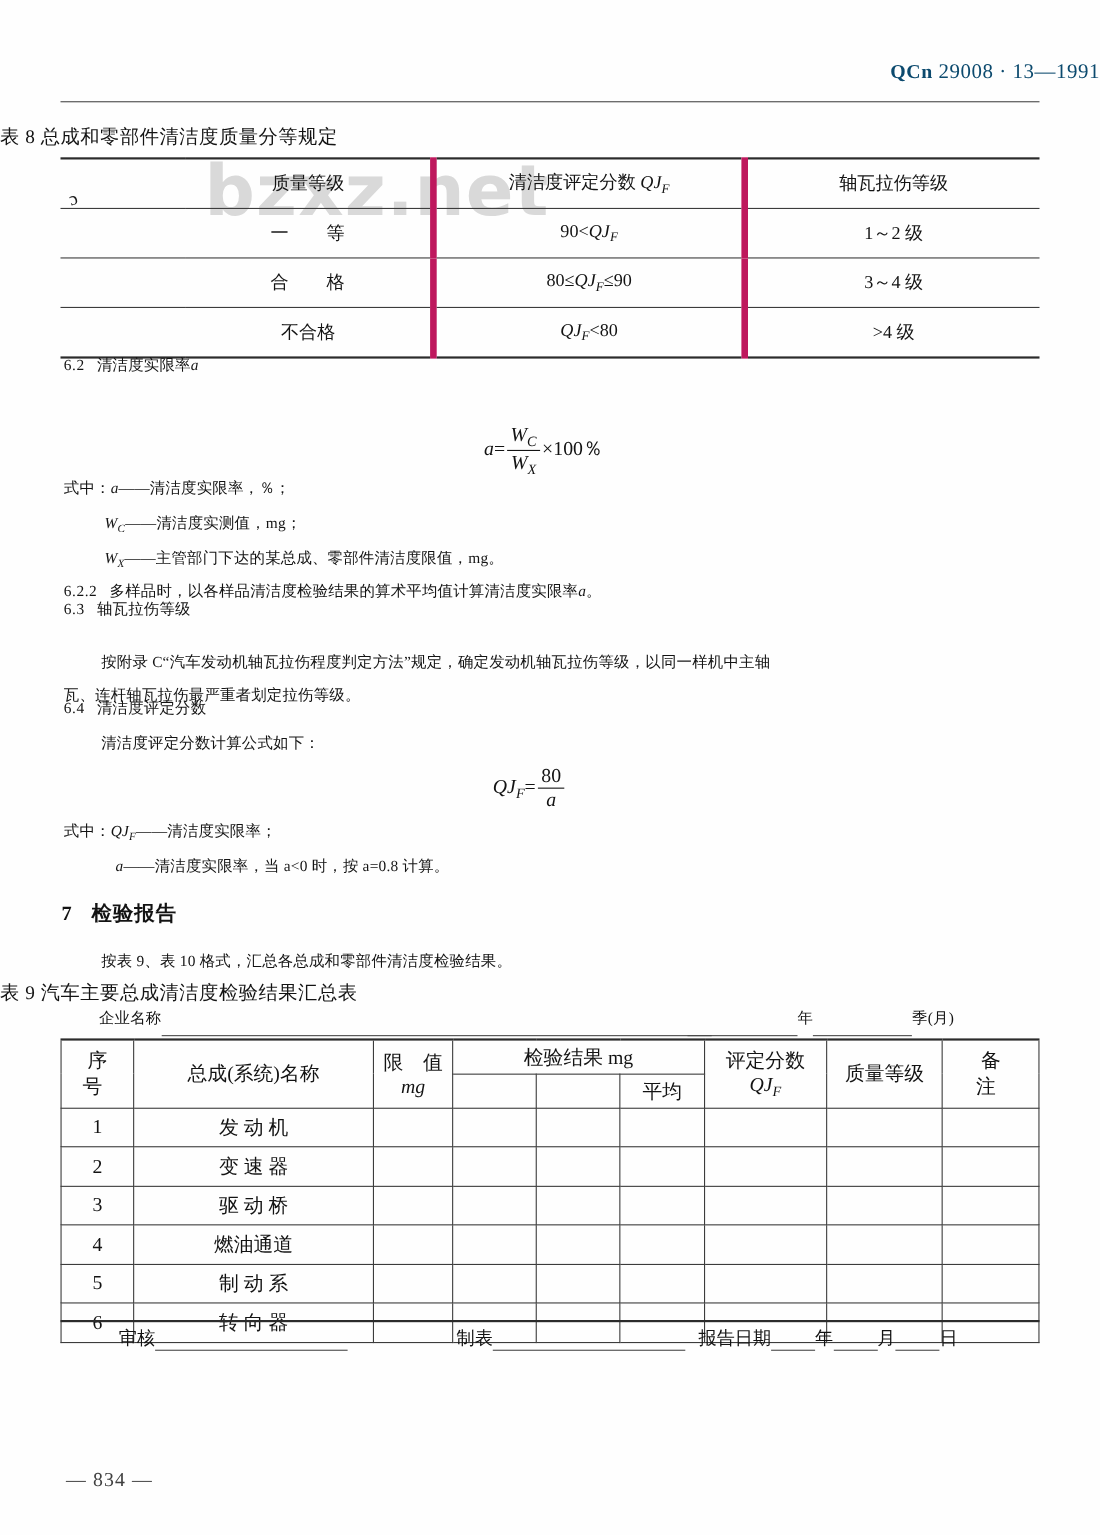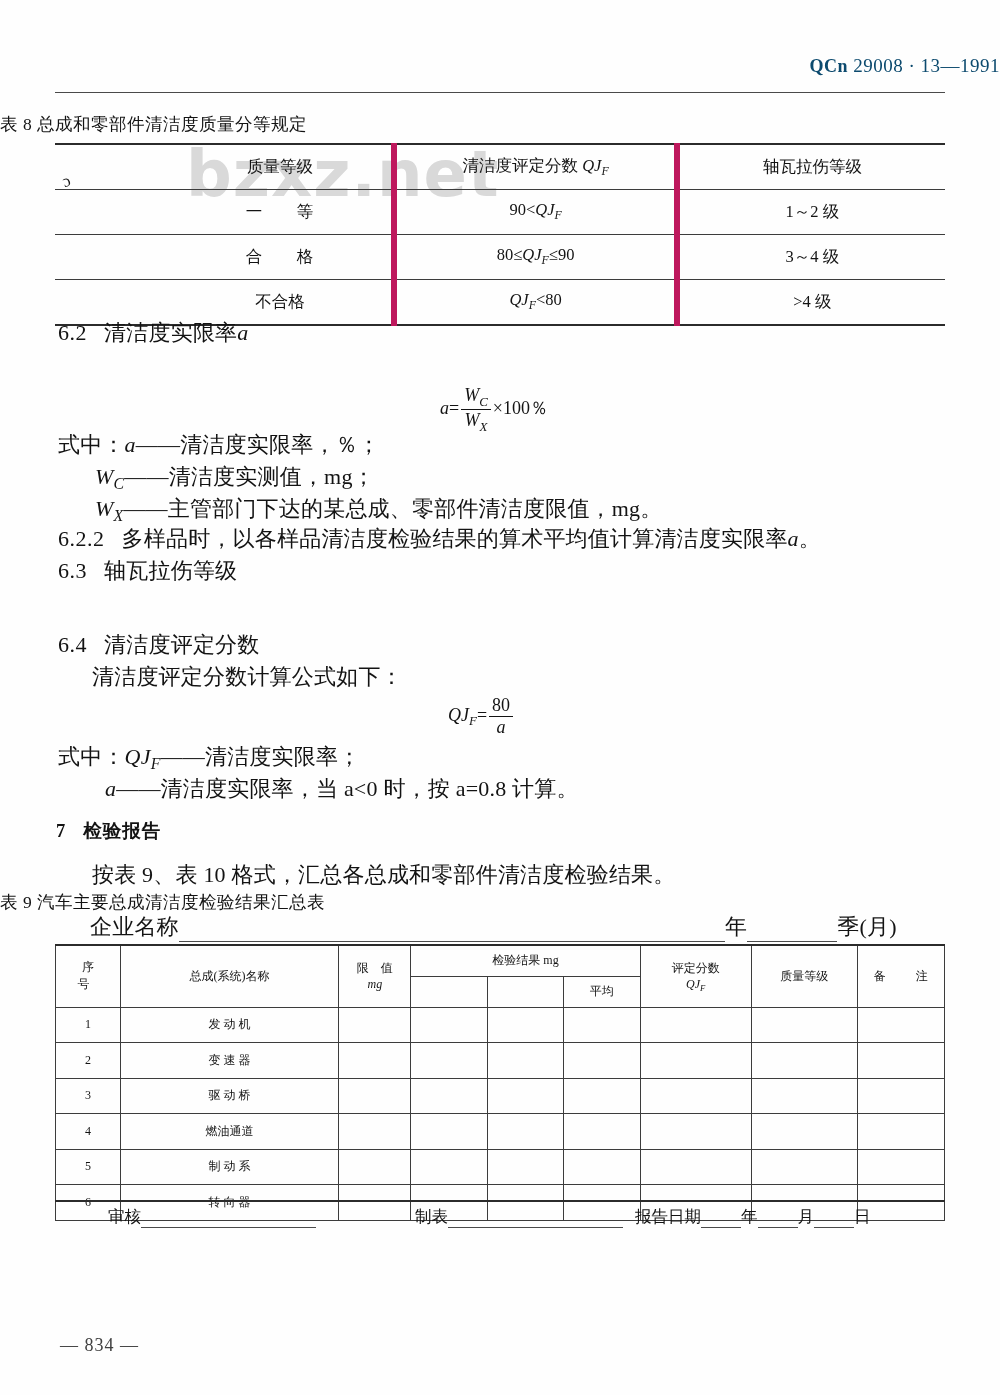--- a/index.html
+++ b/index.html
@@ -37,21 +37,21 @@
     top: 92px;
     left: 55px;
     width: 890px;
     height: 1px;
     background: #4a4a4a;
   }
 
   
   .para {
     position: absolute;
-    font-size: 22px;
+    font-size: 14px;
     line-height: 30px;
     color: #131313;
     white-space: nowrap;
     letter-spacing: 0.2px;
   }
   .sec-num { letter-spacing: 0.5px; }
   .ital { font-style: italic; font-family: "Liberation Serif", serif; }
   .sub { font-size: 0.72em; vertical-align: sub; font-style: italic; }
   .bold-h { font-weight: bold; font-size: 18.5px; letter-spacing: 1px; }
 
@@ -137,21 +137,21 @@
     border-bottom: 1px solid #4a4a4a;
     vertical-align: bottom;
     height: 15px;
   }
   table.t9 {
     position: absolute;
     left: 55px;
     top: 944px;
     width: 890px;
     border-collapse: collapse;
-    font-size: 12px;
+    font-size: 18px;
     color: #131313;
   }
   table.t9 th, table.t9 td {
     border: 1px solid #3c3c3c;
     text-align: center;
     vertical-align: middle;
     font-weight: normal;
   }
   table.t9 .outer-top { border-top: 2px solid #2b2b2b; }
   table.t9 .row-h { height: 31px; }
@@ -266,24 +266,26 @@
   </div>
   <div class="para" style="left:95px; top:494px;">
     <span class="ital">W</span><span class="sub">X</span><span>——</span><span>主管部门下达的某总成、零部件清洁度限值，mg。</span>
   </div>
 
   <div class="para" style="left:58px; top:524px;">
     <span class="sec-num">6.2.2</span>
     &nbsp;&nbsp;<span>多样品时，以各样品清洁度检验结果的算术平均值计算清洁度实限率</span><span class="ital">a</span><span>。</span>
   </div>
 
-  <div class="para" style="left:58px; top:556px;">
+  <div class="para" style="left:58px; top:540px;">
     <span class="sec-num">6.3</span>
     &nbsp;&nbsp;<span>轴瓦拉伤等级</span>
   </div>
+  <div class="para" style="left:92px; top:588px;">按附录 C“汽车发动机轴瓦拉伤程度判定方法”规定，确定发动机轴瓦拉伤等级，以同一样机中主轴</div>
+  <div class="para" style="left:58px; top:618px;">瓦、连杆轴瓦拉伤最严重者划定拉伤等级。</div>
 
   <div class="para" style="left:58px; top:630px;">
     <span class="sec-num">6.4</span>
     &nbsp;&nbsp;<span>清洁度评定分数</span>
   </div>
   <div class="para" style="left:92px; top:662px;">清洁度评定分数计算公式如下：</div>
 
   <div class="formula" style="left:448px; top:695px;">
     <span class="ital">QJ</span><span class="sub">F</span><span>=</span><span class="frac">
       <span class="num">80</span>

